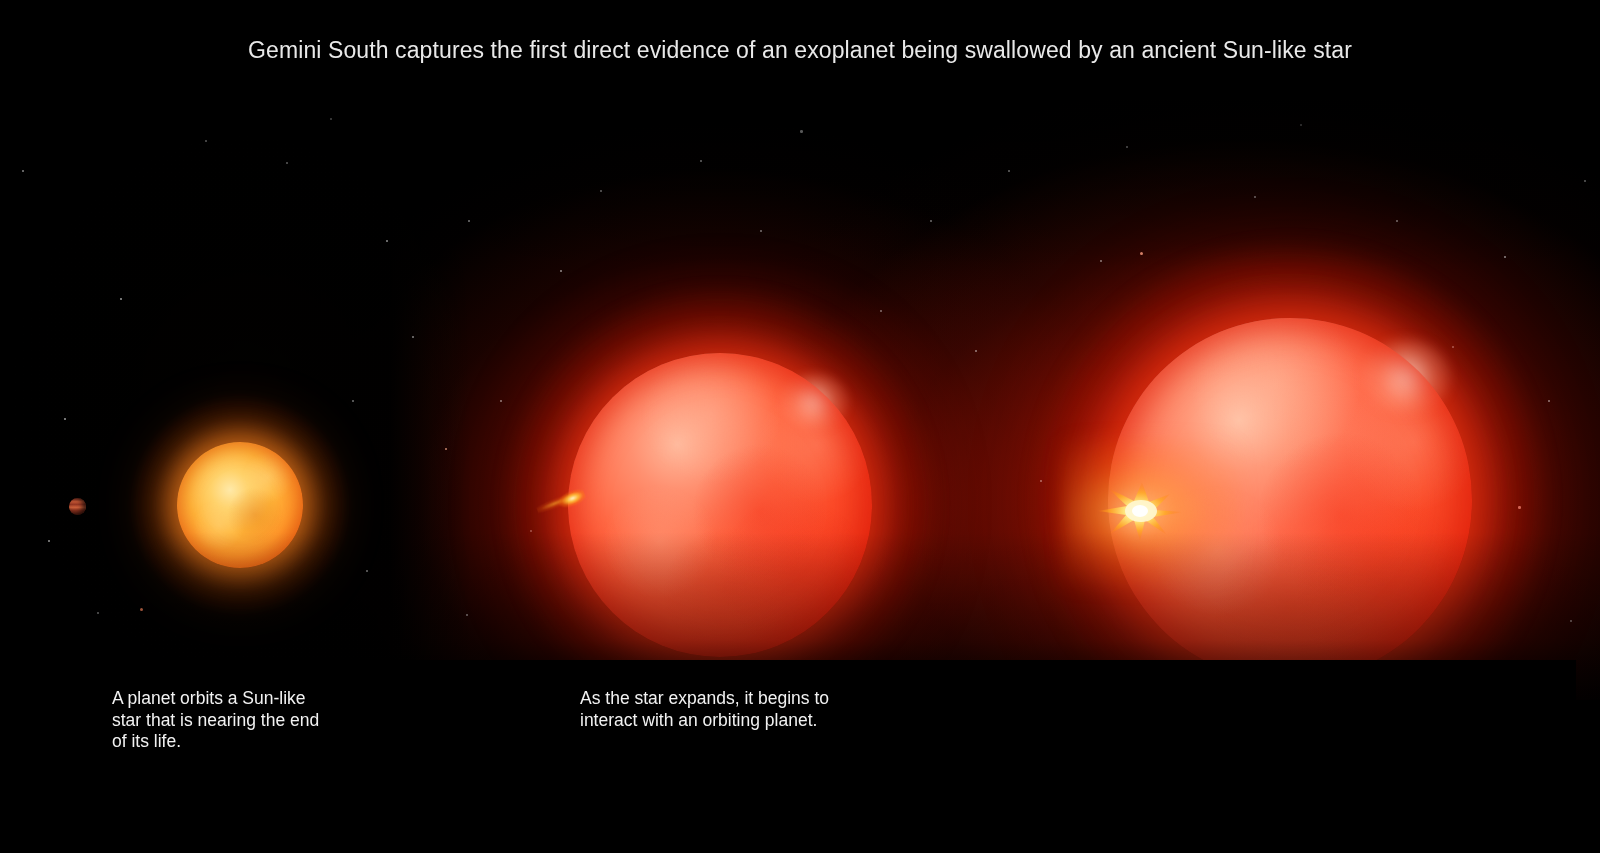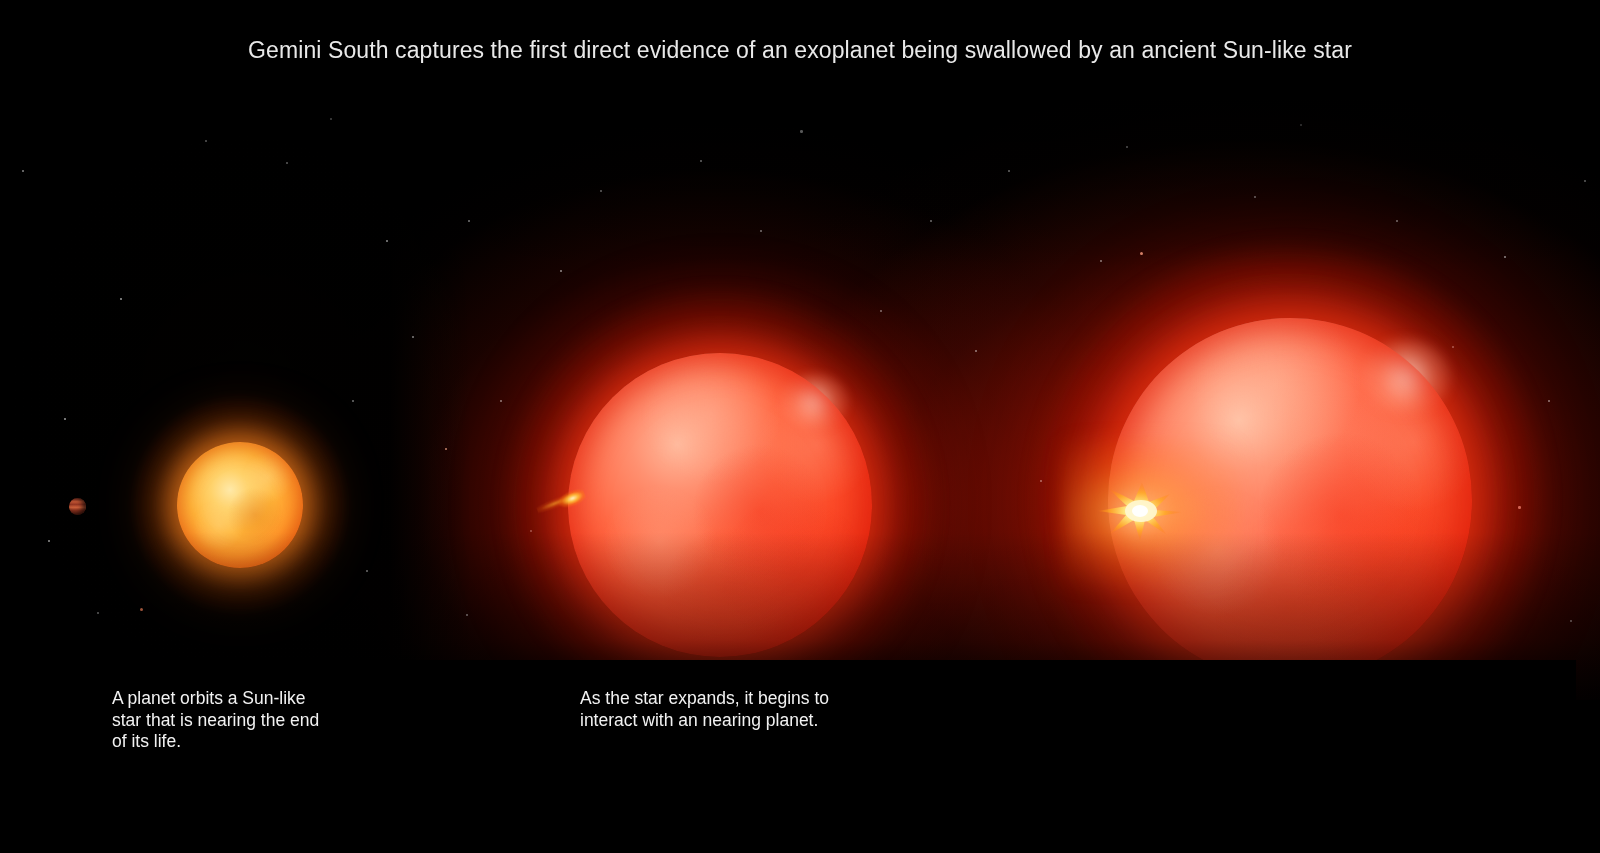--- a/index.html
+++ b/index.html
@@ -299,16 +299,16 @@
     </div>
 
     <div class="vignette"></div>
   </div>
 
   <div class="caption-band">
     <div class="caption cap1">A planet orbits a Sun-like
 star that is nearing the end
 of its life.</div>
     <div class="caption cap2">As the star expands, it begins to
-interact with an nearing planet.</div>
+interact with an orbiting planet.</div>
   </div>
 
 </div>
 
 </body></html>

